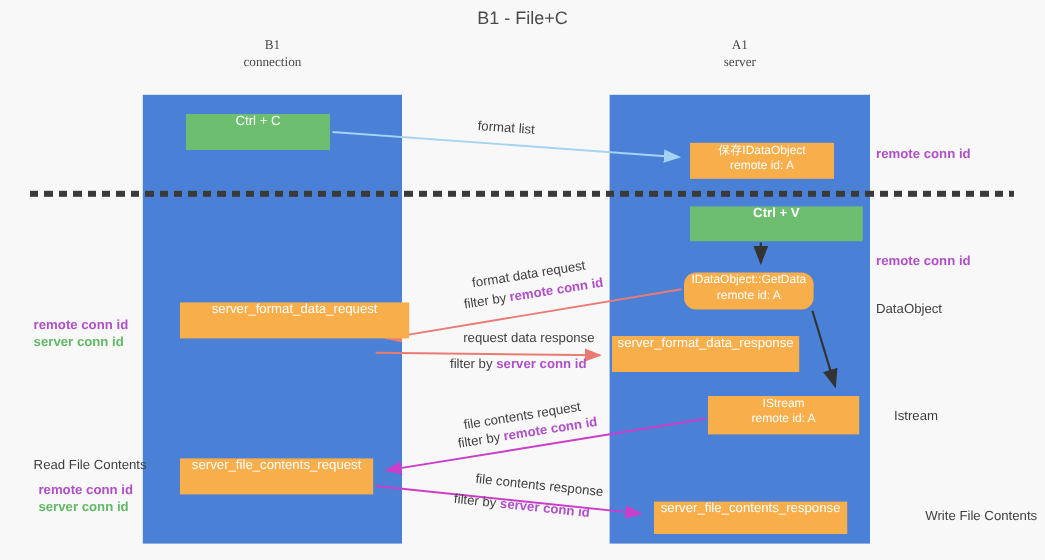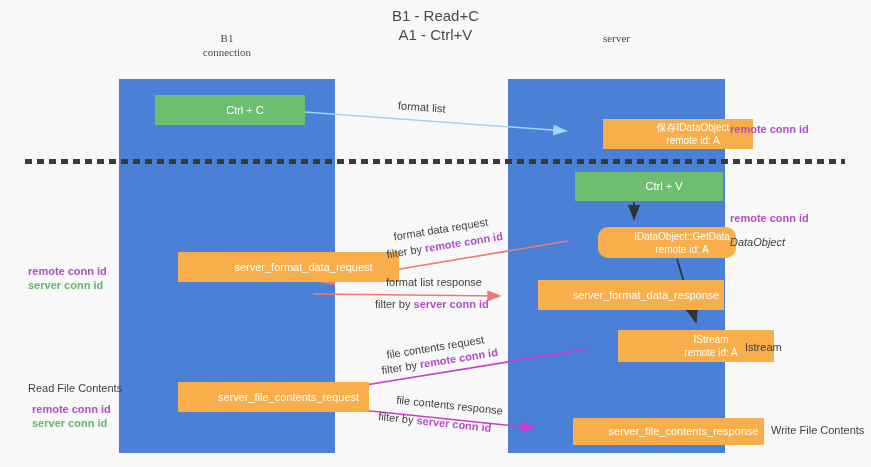--- a/index.html
+++ b/index.html
@@ -3,50 +3,50 @@
 <meta charset="utf-8">
 <style>
   html,body{margin:0;padding:0;}
   .canvas{
     position:relative;width:871px;height:467px;background:#f8f8f8;
     font-family:"Liberation Sans","DejaVu Sans",sans-serif;overflow:hidden;
   }
   .lane{position:absolute;top:79px;height:374px;background:#4a81d6;}
   .lane-header{position:absolute;top:31px;text-align:center;font-size:11px;color:#4a4a4a;line-height:14px;font-family:Liberation Serif, serif;}
   .title{position:absolute;left:0;right:0;top:6px;text-align:center;font-size:15px;color:#4a4a4a;line-height:19px;}
-  .box{position:absolute;display:flex;flex-direction:column;align-items:center;justify-content:center;
-       color:#fff;font-size:11px;text-align:center;line-height:13px;white-space:nowrap;padding-left:30px;}
+  .box{position:absolute;display:flex;flex-direction:column;align-items:center;justify-content:flex-start;
+       color:#fff;font-size:11px;text-align:center;line-height:13px;white-space:nowrap;}
   .green{background:#6ebe71;}
-  .orange{background:#f9ae4c;margin-left:28px;}
+  .orange{background:#f9ae4c;}
   .two-line{font-size:10px;line-height:13px;}
   .lbl{position:absolute;font-size:11px;color:#3f3f3f;white-space:nowrap;}
   .purple{color:#b04fc8;font-weight:bold;}
   .greenlbl{color:#62b966;font-weight:bold;}
   .rot-up{transform:rotate(-9deg);}
   .rot-dn{transform:rotate(6deg);}
   .rot-sm{transform:rotate(4deg);}
   .dashed{position:absolute;left:25px;top:159px;width:820px;height:5px;
           background:repeating-linear-gradient(90deg,#3a3a3a 0 7px,transparent 7px 12px);}
   svg.arrows{position:absolute;left:0;top:0;pointer-events:none;}
 </style>
 </head>
 <body>
 
 <div class="canvas">
 
   <div class="title">
-    <div>B1 - Read+C</div>
-    <div>A1 - Ctrl+V</div>
+    <div>B1 - File+C</div>
   </div>
 
   <div class="lane-header" style="left:119px;width:216px;">
     <div>B1</div>
     <div>connection</div>
   </div>
   <div class="lane-header" style="left:508px;width:217px;">
+    <div>A1</div>
     <div>server</div>
   </div>
 
   <div class="lane" style="left:119px;width:216px;"></div>
   <div class="lane" style="left:508px;width:217px;"></div>
 
   <div class="dashed"></div>
 
   <svg class="arrows" width="871" height="467" viewBox="0 0 871 467">
     <defs>
@@ -74,21 +74,21 @@
 
   <div class="box green" style="left:155px;top:95px;width:120px;height:30px;">
     <span>Ctrl + C</span>
   </div>
 
   <div class="box orange two-line" style="left:575px;top:119px;width:120px;height:30px;">
     <span>保存IDataObject</span>
     <span>remote id: A</span>
   </div>
 
-  <div class="box green" style="left:575px;top:172px;width:118px;height:29px;">
+  <div class="box green" style="left:575px;top:172px;width:144px;height:29px;font-weight:bold;">
     <span>Ctrl + V</span>
   </div>
 
   <div class="box orange two-line" style="left:570px;top:227px;width:108px;height:31px;border-radius:10px;">
     <span>IDataObject::GetData</span>
     <span>remote id: A</span>
   </div>
 
   <div class="box orange" style="left:150px;top:252px;width:191px;height:30px;">
     <span>server_format_data_request</span>
@@ -112,41 +112,41 @@
   </div>
 
   <div class="lbl rot-sm" style="left:398px;top:101px;">format list</div>
 
   <div class="lbl rot-up" style="left:393px;top:223px;">format data request</div>
   <div class="lbl rot-up" style="left:386px;top:239px;">
     <span>filter by</span>
     <span class="purple">remote conn id</span>
   </div>
 
-  <div class="lbl" style="left:386px;top:276px;">format list response</div>
+  <div class="lbl" style="left:386px;top:276px;">request data response</div>
   <div class="lbl" style="left:375px;top:298px;">
     <span>filter by</span>
     <span class="purple">server conn id</span>
   </div>
 
   <div class="lbl rot-up" style="left:386px;top:341px;">file contents request</div>
   <div class="lbl rot-up" style="left:381px;top:355px;">
     <span>filter by</span>
     <span class="purple">remote conn id</span>
   </div>
 
   <div class="lbl rot-dn" style="left:396px;top:399px;">file contents response</div>
   <div class="lbl rot-dn" style="left:378px;top:416px;">
     <span>filter by</span>
     <span class="purple">server conn id</span>
   </div>
 
   <div class="lbl purple" style="left:730px;top:123px;">remote conn id</div>
   <div class="lbl purple" style="left:730px;top:212px;">remote conn id</div>
-  <div class="lbl" style="left:730px;top:236px;font-style:italic;">DataObject</div>
+  <div class="lbl" style="left:730px;top:252px;">DataObject</div>
   <div class="lbl" style="left:745px;top:341px;">Istream</div>
   <div class="lbl" style="left:735px;top:424px;margin-left:36px;">Write File Contents</div>
 
   <div class="lbl purple" style="left:28px;top:265px;">remote conn id</div>
   <div class="lbl greenlbl" style="left:28px;top:279px;">server conn id</div>
   <div class="lbl" style="left:28px;top:382px;">Read File Contents</div>
   <div class="lbl purple" style="left:32px;top:403px;">remote conn id</div>
   <div class="lbl greenlbl" style="left:32px;top:417px;">server conn id</div>
 
 </div>

